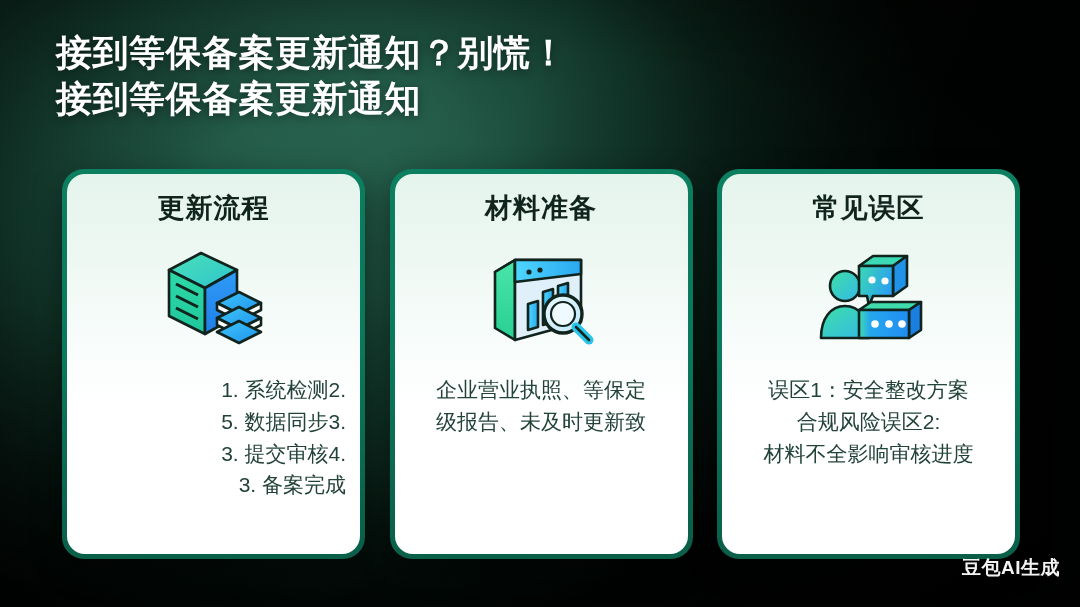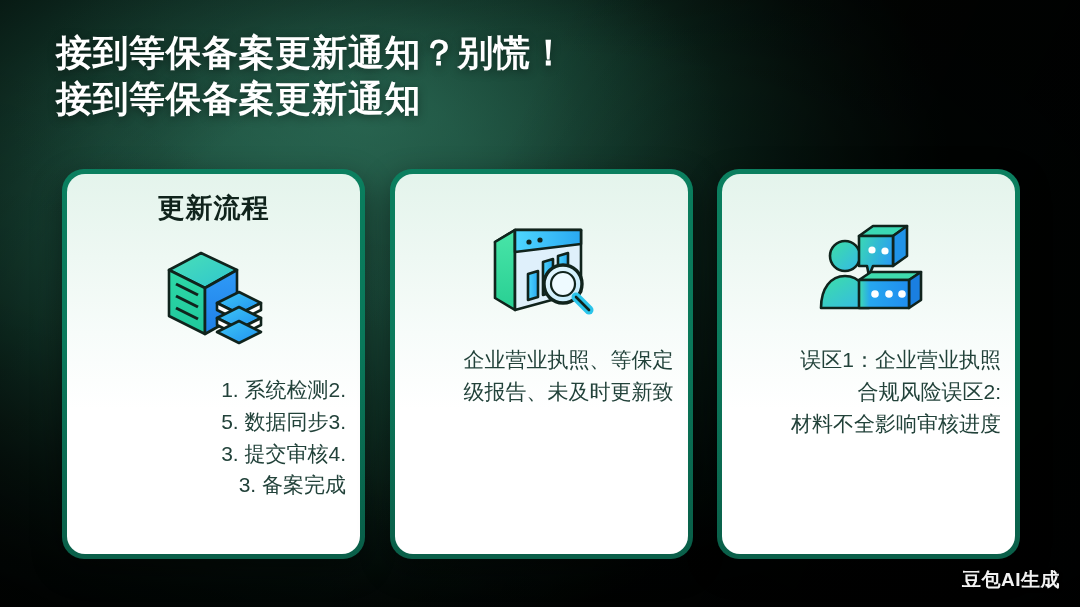--- a/index.html
+++ b/index.html
@@ -118,33 +118,33 @@
     display:flex;
     align-items:center;
     justify-content:center;
   }
   .card-body {
     margin-top:24px;
     width:100%;
     color:#22423a;
     font-size:21px;
     line-height:1.52;
-    text-align:right;
+    text-align:center;
   }
   .card-body.numbered {
     text-align:right;
     padding-left:42px;
   }
   .card-body .row { display:block; white-space:nowrap; }
 
   
   .watermark {
     position:absolute;
     right:20px;
-    bottom:14px;
+    bottom:26px;
     color:#ffffff;
     font-size:19px;
     font-weight:bold;
     letter-spacing:0.5px;
     opacity:0.95;
     text-shadow:0 1px 4px rgba(0,0,0,0.5);
   }
 </style>
 </head>
 <body>
@@ -212,20 +212,21 @@
           <span class="row">1. 系统检测2.</span>
           <span class="row">5. 数据同步3.</span>
           <span class="row">3. 提交审核4.</span>
           <span class="row">3. 备案完成</span>
         </div>
       </div>
     </div>
 
     <div class="card">
       <div class="card-inner">
+        <div class="card-title">材料准备</div>
 
         <div class="card-icon">
           <svg width="112" height="100" viewBox="0 0 112 100" xmlns="http://www.w3.org/2000/svg">
             <defs>
               <linearGradient id="winSide" x1="0" y1="0" x2="0" y2="1">
                 <stop offset="0%" stop-color="#49e5a8"></stop>
                   <stop offset="100%" stop-color="#28cf93"></stop>
               </linearGradient>
               <linearGradient id="winBar" x1="0" y1="0" x2="1" y2="0">
                 <stop offset="0%" stop-color="#4ed6ff"></stop>
@@ -262,20 +263,21 @@
 
         <div class="card-body">
           <span class="row">企业营业执照、等保定</span>
           <span class="row">级报告、未及时更新致</span>
         </div>
       </div>
     </div>
 
     <div class="card">
       <div class="card-inner">
+        <div class="card-title">常见误区</div>
 
         <div class="card-icon">
           <svg width="116" height="100" viewBox="0 0 116 100" xmlns="http://www.w3.org/2000/svg">
             <defs>
               <linearGradient id="pers" x1="0" y1="0" x2="1" y2="1">
                 <stop offset="0%" stop-color="#3ddfa6"></stop>
                   <stop offset="100%" stop-color="#34b8e8"></stop>
               </linearGradient>
               <linearGradient id="bub1" x1="0" y1="0" x2="1" y2="0.4">
                 <stop offset="0%" stop-color="#3bd9b4"></stop>
@@ -303,21 +305,21 @@
               <path d="M110 54 L110 82 L98 90 L98 62 Z" fill="#1a7fe0"></path>
               <path d="M48 62 L98 62 L98 90 L48 90 Z" fill="url(#bub2)"></path>
               <circle cx="64" cy="76" r="3.8" fill="#ffffff" stroke="none"></circle>
               <circle cx="78" cy="76" r="3.8" fill="#ffffff" stroke="none"></circle>
               <circle cx="91" cy="76" r="3.8" fill="#ffffff" stroke="none"></circle>
             </g>
           </svg>
         </div>
 
         <div class="card-body">
-          <span class="row">误区1：企业营业执照</span>
+          <span class="row">误区1：安全整改方案</span>
           <span class="row">合规风险误区2:</span>
           <span class="row">材料不全影响审核进度</span>
         </div>
       </div>
     </div>
 
   </div>
 
   <div class="watermark">豆包AI生成</div>
 

